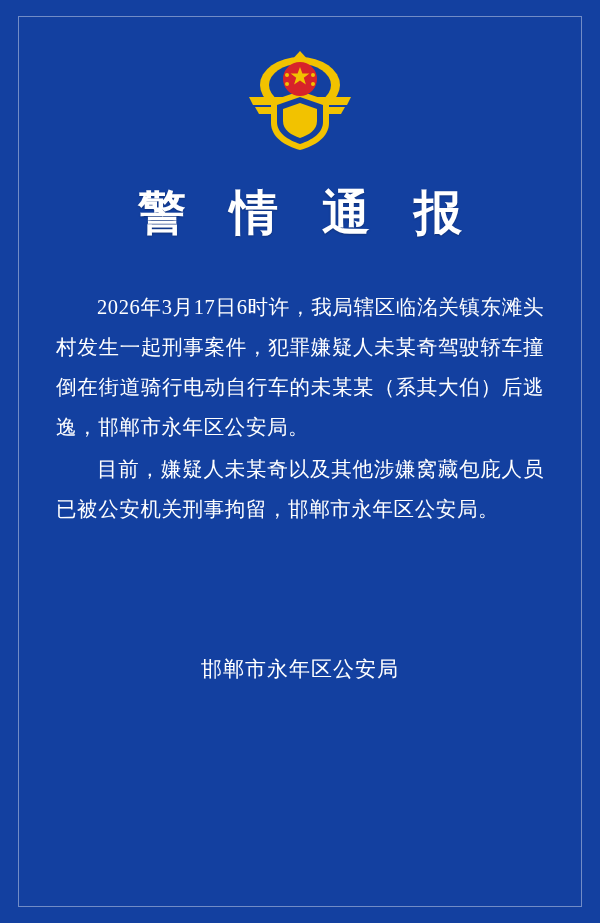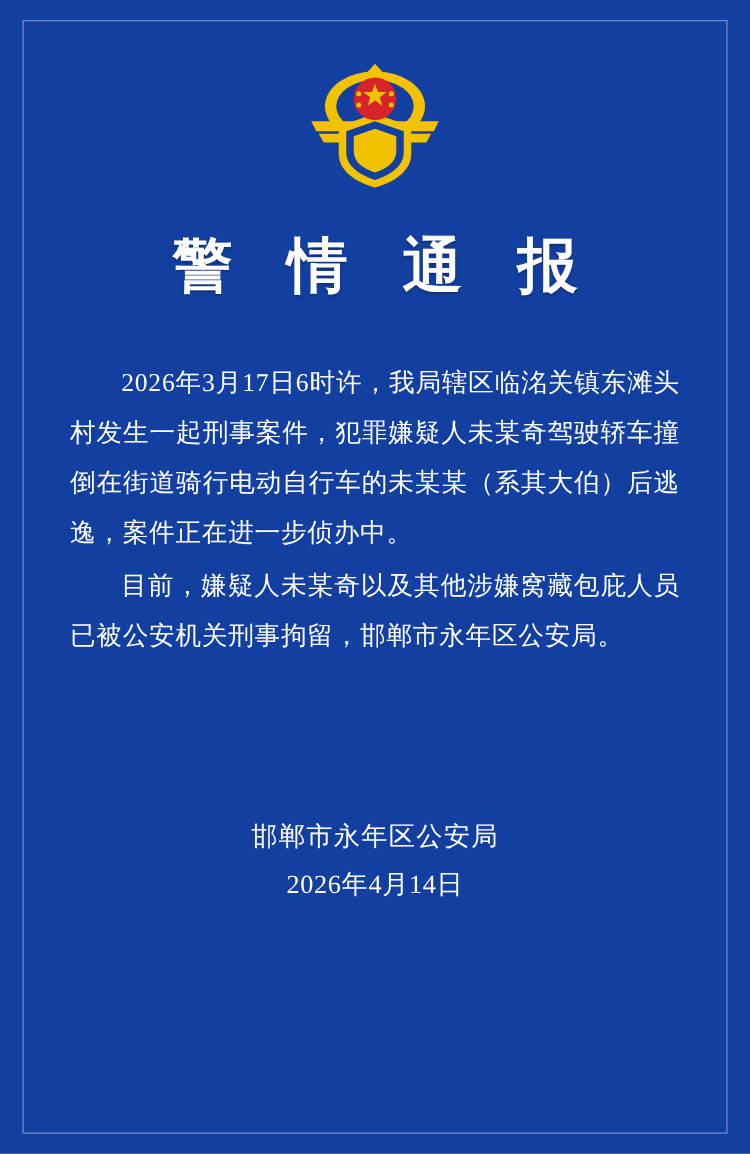--- a/index.html
+++ b/index.html
@@ -114,22 +114,21 @@
       <circle cx="46" cy="30" r="2" fill="#f2c200"></circle>
       <circle cx="46" cy="39" r="2" fill="#f2c200"></circle>
       <circle cx="72" cy="30" r="2" fill="#f2c200"></circle>
       <circle cx="72" cy="39" r="2" fill="#f2c200"></circle>
     </svg>
   </div>
 
   <div class="title">警 情 通 报</div>
 
   <div class="body-text">
-    <p>2026年3月17日6时许，我局辖区临洺关镇东滩头村发生一起刑事案件，犯罪嫌疑人未某奇驾驶轿车撞倒在街道骑行电动自行车的未某某（系其大伯）后逃逸，案件正在进一步侦办中。</p>
+    <p>2026年3月17日6时许，我局辖区临洺关镇东滩头村发生一起刑事案件，犯罪嫌疑人未某奇驾驶轿车撞倒在街道骑行电动自行车的未某某（系其大伯）后逃逸，邯郸市永年区公安局。</p>
     <p>目前，嫌疑人未某奇以及其他涉嫌窝藏包庇人员已被公安机关刑事拘留，邯郸市永年区公安局。</p>
   </div>
 
   <div class="signature">
     <div class="org">邯郸市永年区公安局</div>
-    <div class="date">2026年4月14日</div>
   </div>
 
 </div>
 
 </body></html>

